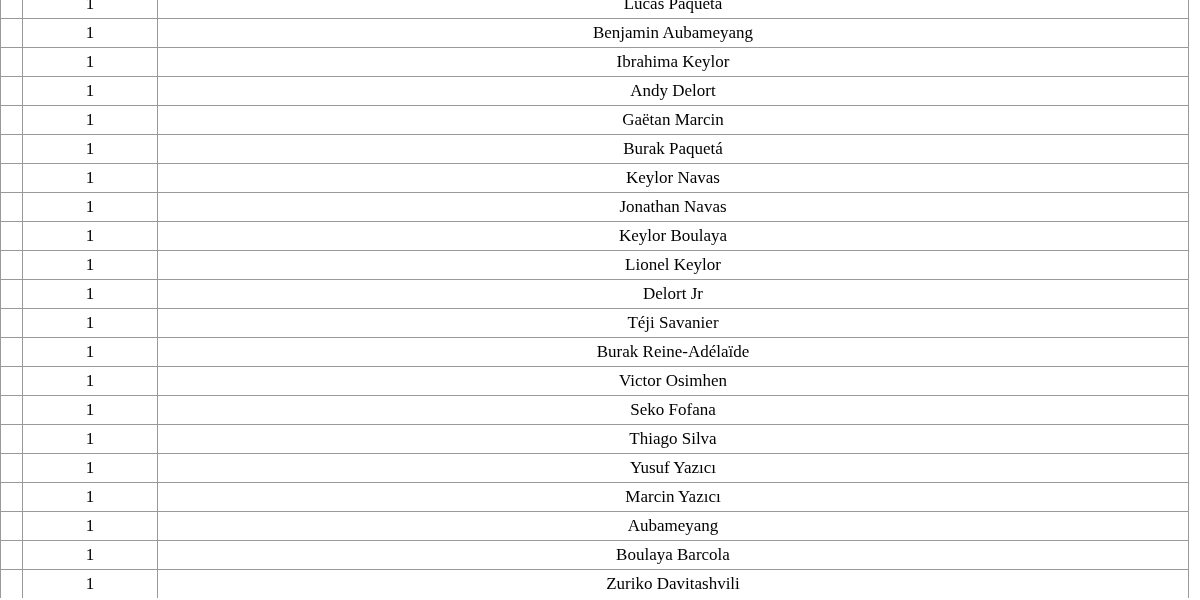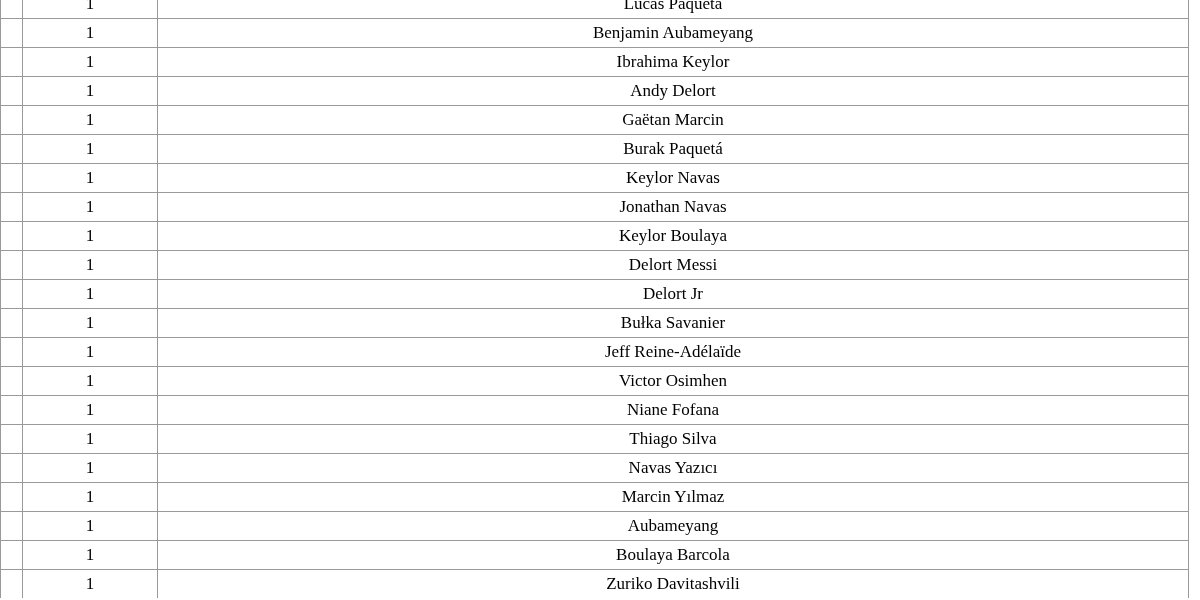--- a/index.html
+++ b/index.html
@@ -108,61 +108,61 @@
           <td class="cell-name">Jonathan Navas</td>
         </tr>
         <tr>
           <td class="cell-rank"></td>
           <td class="cell-count">1</td>
           <td class="cell-name">Keylor Boulaya</td>
         </tr>
         <tr>
           <td class="cell-rank"></td>
           <td class="cell-count">1</td>
-          <td class="cell-name">Delort Messi</td>
+          <td class="cell-name">Lionel Keylor</td>
         </tr>
         <tr>
           <td class="cell-rank"></td>
           <td class="cell-count">1</td>
           <td class="cell-name">Delort Jr</td>
         </tr>
         <tr>
           <td class="cell-rank"></td>
           <td class="cell-count">1</td>
-          <td class="cell-name">Bułka Savanier</td>
+          <td class="cell-name">Téji Savanier</td>
         </tr>
         <tr>
           <td class="cell-rank"></td>
           <td class="cell-count">1</td>
-          <td class="cell-name">Jeff Reine-Adélaïde</td>
+          <td class="cell-name">Burak Reine-Adélaïde</td>
         </tr>
         <tr>
           <td class="cell-rank"></td>
           <td class="cell-count">1</td>
           <td class="cell-name">Victor Osimhen</td>
         </tr>
         <tr>
           <td class="cell-rank"></td>
           <td class="cell-count">1</td>
-          <td class="cell-name">Niane Fofana</td>
+          <td class="cell-name">Seko Fofana</td>
         </tr>
         <tr>
           <td class="cell-rank"></td>
           <td class="cell-count">1</td>
           <td class="cell-name">Thiago Silva</td>
         </tr>
         <tr>
           <td class="cell-rank"></td>
           <td class="cell-count">1</td>
-          <td class="cell-name">Navas Yazıcı</td>
+          <td class="cell-name">Yusuf Yazıcı</td>
         </tr>
         <tr>
           <td class="cell-rank"></td>
           <td class="cell-count">1</td>
-          <td class="cell-name">Marcin Yılmaz</td>
+          <td class="cell-name">Marcin Yazıcı</td>
         </tr>
         <tr>
           <td class="cell-rank"></td>
           <td class="cell-count">1</td>
           <td class="cell-name">Aubameyang</td>
         </tr>
         <tr>
           <td class="cell-rank"></td>
           <td class="cell-count">1</td>
           <td class="cell-name">Boulaya Barcola</td>

